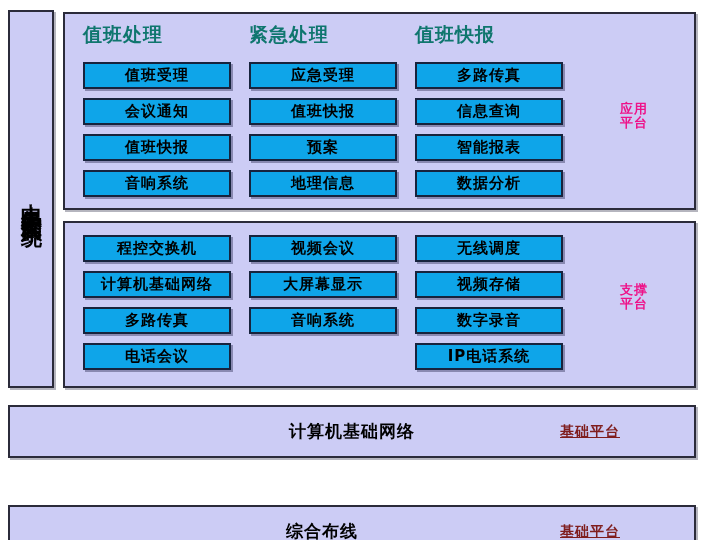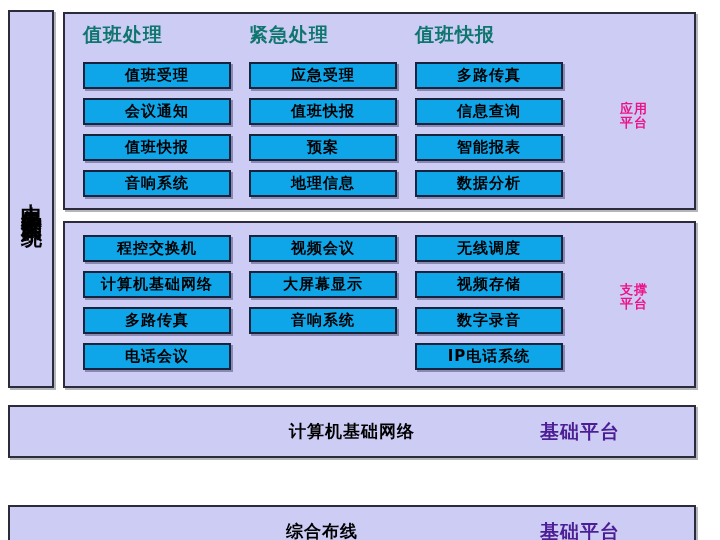--- a/index.html
+++ b/index.html
@@ -146,24 +146,25 @@
     font-weight: bold;
     color: #000000;
     letter-spacing: 1px;
   }
   .bar .bar-right {
     position: absolute;
     right: 74px;
     top: 0; bottom: 0;
     display: flex;
     align-items: center;
-    font-size: 19px;
-    font-weight: bold;
-    color: #4c1d95;
-    letter-spacing: 1px;
+    font-size: 14px;
+    font-weight: bold;
+    color: #7f1d1d;
+    letter-spacing: 1px;
+    text-decoration: underline;
   }
   #bar-2 .bar-center { padding-right: 60px; }
 </style>
 </head>
 <body>
 
 <div id="canvas">
 
   <div id="sidebar" class="lav">
     <div class="vtext">中央集中控制系统</div>

